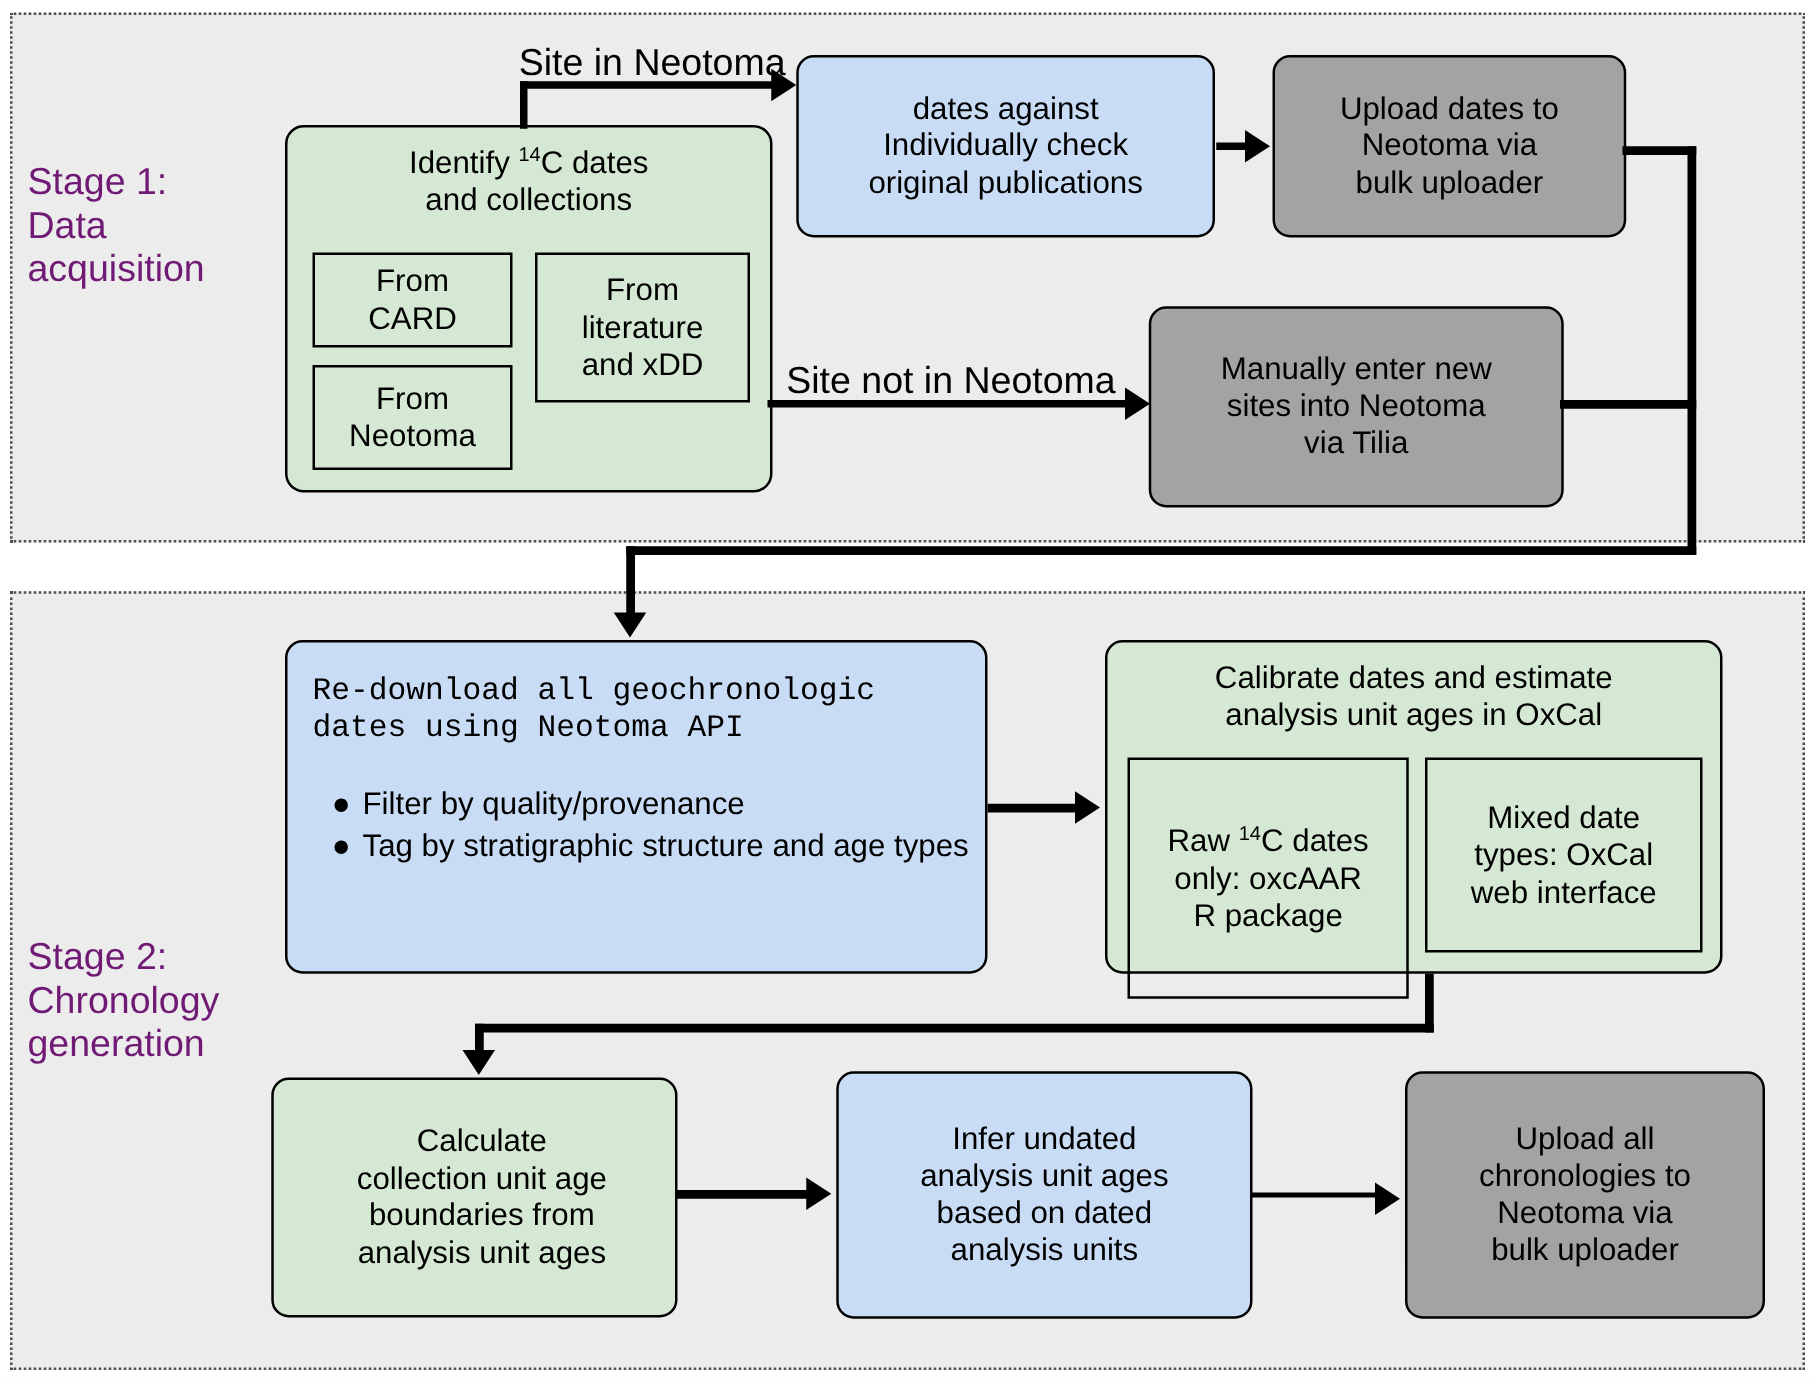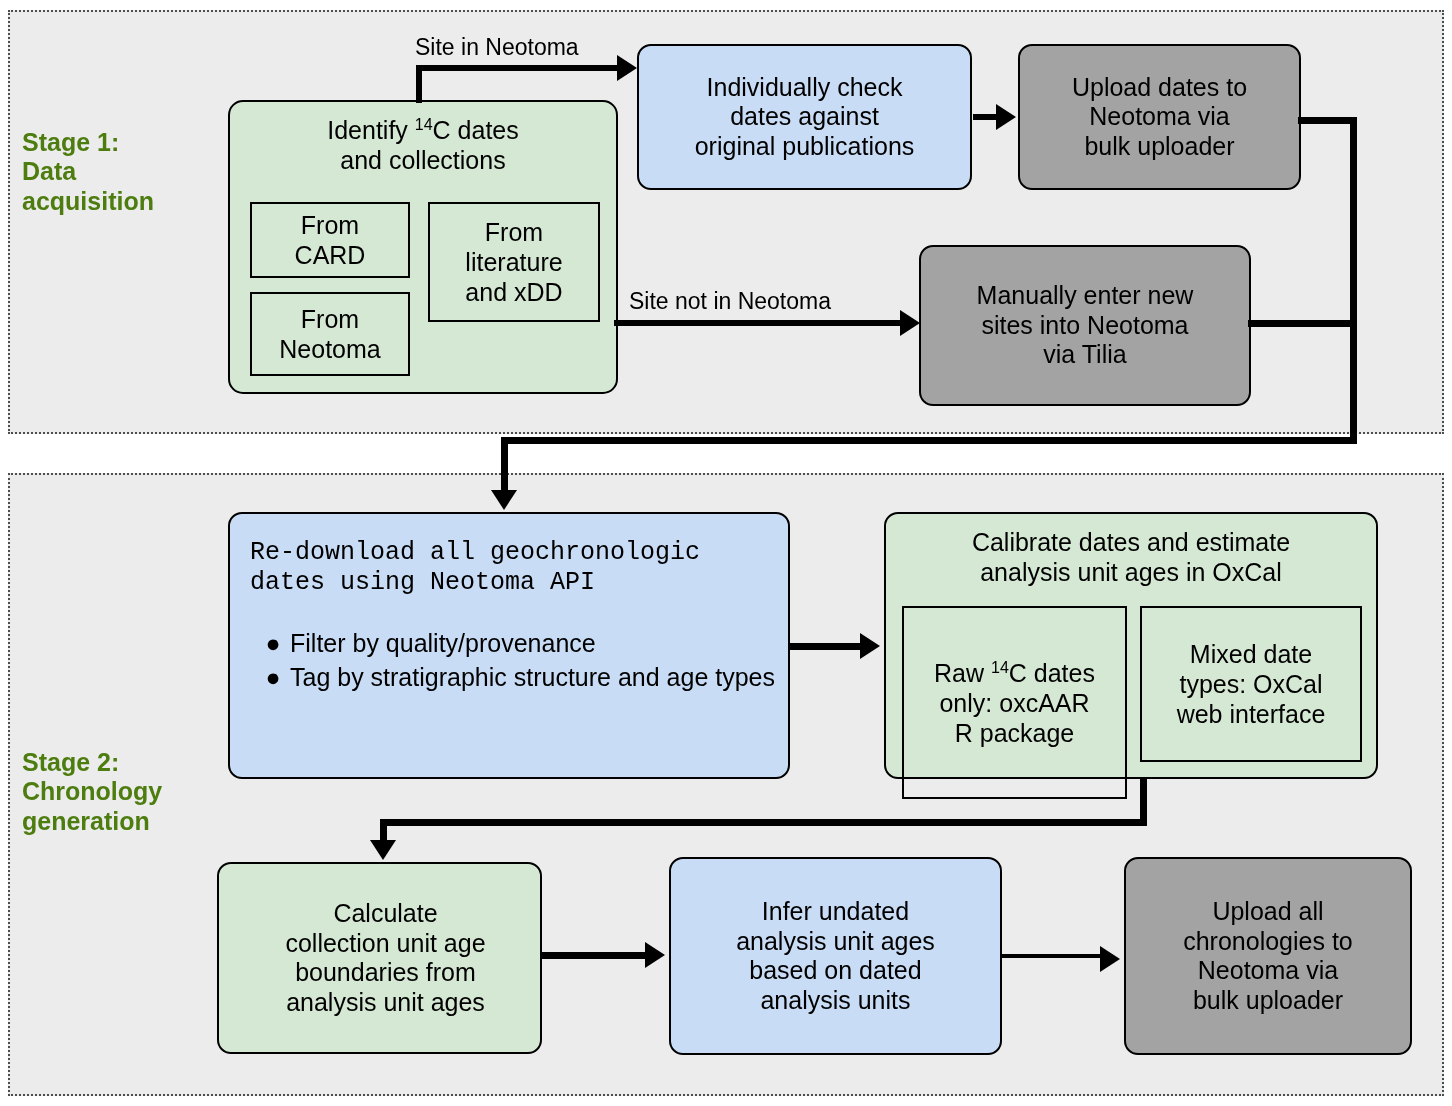--- a/index.html
+++ b/index.html
@@ -1,21 +1,21 @@
 <!DOCTYPE html>
 <html><head>
 <meta charset="utf-8">
 <style>
   html,body{margin:0;padding:0;background:#ffffff;}
   body{font-family:"Liberation Sans","DejaVu Sans",sans-serif;}
   #canvas{position:relative;width:1452px;height:1106px;overflow:hidden;background:#ffffff;}
 
   .panel{position:absolute;background:#ececec;border:2px dotted #4d4d4d;box-sizing:border-box;}
 
-  .stage-label{position:absolute;color:#4d7c0f;font-weight:bold;font-size:25px;line-height:1.17;letter-spacing:0px;}
+  .stage-label{position:absolute;color:#701a75;font-weight:normal;font-size:30px;line-height:1.17;letter-spacing:0px;}
 
   .node{position:absolute;box-sizing:border-box;border:2.6px solid #000000;border-radius:14px;
         display:flex;align-items:center;justify-content:center;text-align:center;
         font-size:25px;line-height:1.18;color:#000;padding:4px 8px;}
   .node.green{background:#d5e8d4;padding-left:20px;}
   .node.blue{background:#c9dcf5;}
   .node.yellow{background:#a3a3a3;}
 
   .node.stacked{display:block;padding:0;}
   .node .heading{text-align:center;font-size:25px;line-height:1.18;padding-top:10px;}
@@ -23,21 +23,21 @@
 
   .subbox{position:absolute;box-sizing:border-box;border:2.4px solid #000;background:transparent;
           display:flex;align-items:center;justify-content:center;text-align:center;
           font-size:25px;line-height:1.2;color:#000;}
 
   .bullets{position:absolute;left:26px;right:10px;font-size:25px;line-height:1.2;}
   .bullets .li{display:flex;align-items:flex-start;margin-top:4px;}
   .bullets .dot{width:34px;flex:0 0 34px;text-align:center;font-size:25px;line-height:1.2;}
   .bullets .txt{flex:1 1 auto;text-align:left;}
 
-  .edge-label{position:absolute;font-size:23px;color:#000;white-space:nowrap;line-height:1;}
+  .edge-label{position:absolute;font-size:30px;color:#000;white-space:nowrap;line-height:1;}
 
   .seg{position:absolute;background:#000;}
   .arrowhead{position:absolute;width:0;height:0;}
   .ah-right{border-top:13px solid transparent;border-bottom:13px solid transparent;border-left:20px solid #000;}
   .ah-down{border-left:13px solid transparent;border-right:13px solid transparent;border-top:20px solid #000;}
   .sup{font-size:16px;vertical-align:super;line-height:0;}
 </style>
 </head>
 <body>
 
@@ -77,22 +77,22 @@
     <div class="subbox" style="left:20px; top:190px; width:160px; height:84px;">
       <div>
         <div>From</div>
         <div>Neotoma</div>
       </div>
     </div>
   </div>
 
   <div class="node blue" style="left:637px; top:44px; width:335px; height:146px;">
     <div>
+      <div>dates against</div>
       <div>Individually check</div>
-      <div>dates against</div>
       <div>original publications</div>
     </div>
   </div>
 
   <div class="node yellow" style="left:1018px; top:44px; width:283px; height:146px;">
     <div>
       <div>Upload dates to</div>
       <div>Neotoma via</div>
       <div>bulk uploader</div>
     </div>

